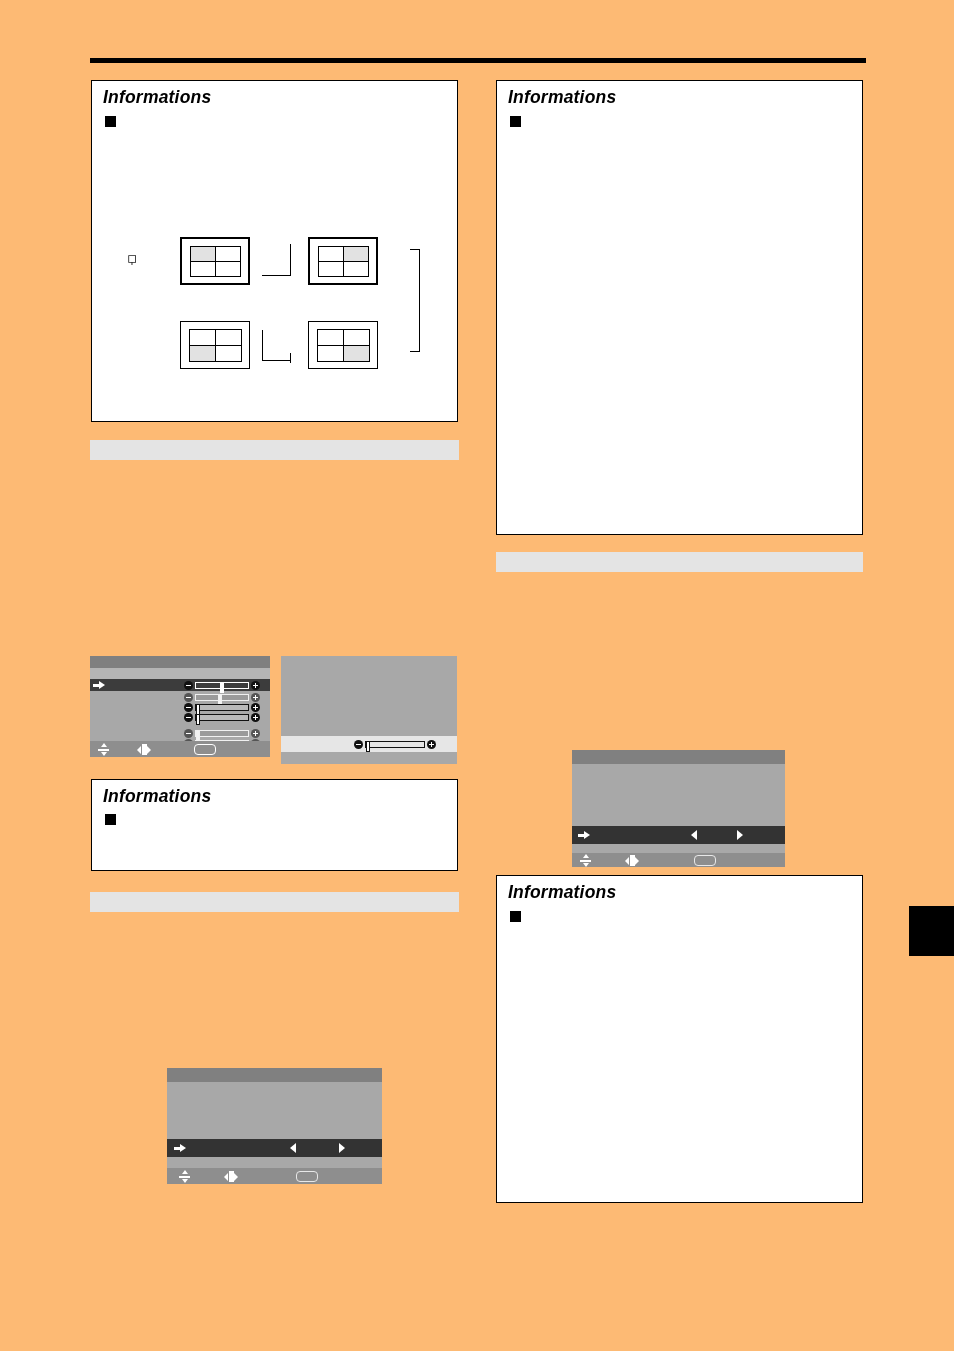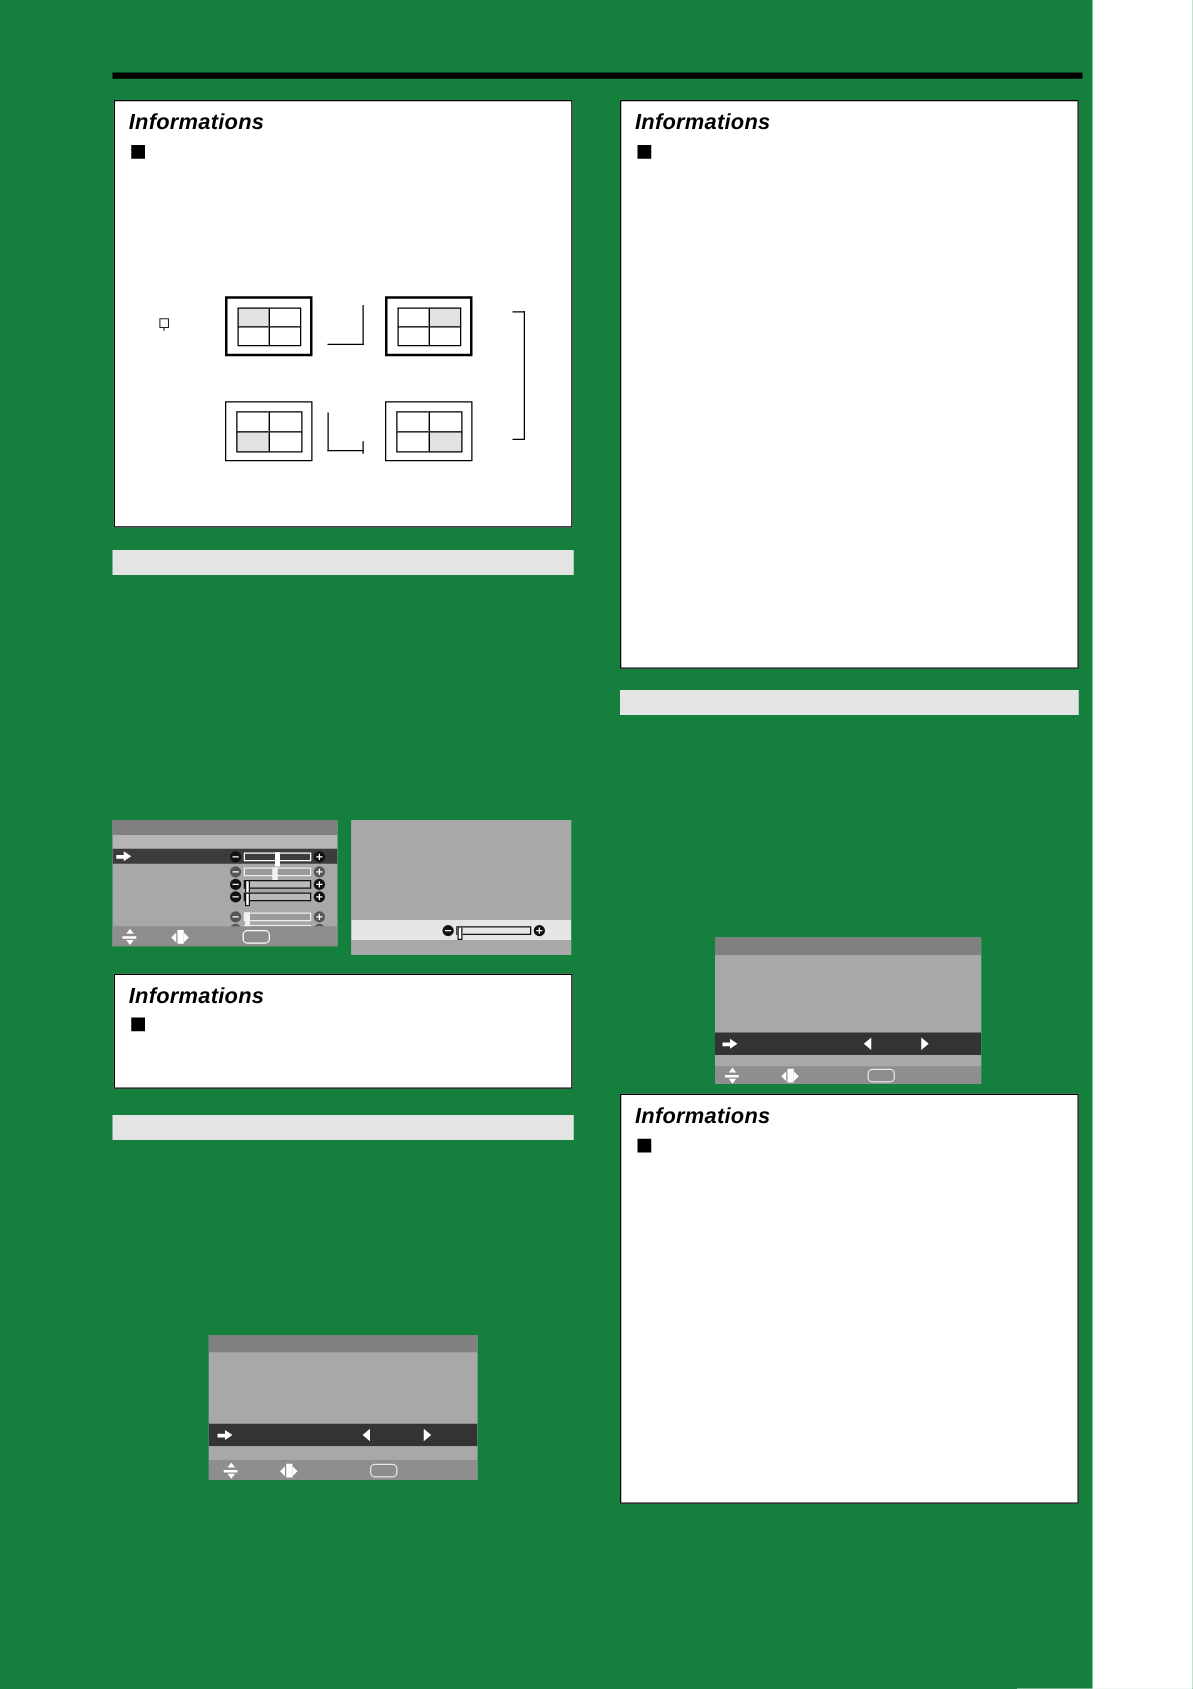--- a/index.html
+++ b/index.html
@@ -1,19 +1,19 @@
 <!DOCTYPE html>
 <html><head>
 <meta charset="utf-8">
 <style>
   html,body{margin:0;padding:0;background:#ffffff;}
   body{width:954px;height:1351px;position:relative;
        font-family:"Liberation Sans", sans-serif;
        -webkit-font-smoothing:antialiased;}
-  .page{position:absolute;left:0;top:0;width:874px;height:1351px;overflow:hidden;background:#15803d;text-align:center;}
+  .page{position:absolute;left:0;top:0;width:954px;height:1351px;overflow:hidden;background:#fdba74;text-align:center;}
 
   
   .top-rule{position:absolute;background:#000;}
 
   
   .info-box{position:absolute;border:1.5px solid #000;background:#fff;box-sizing:border-box;}
   .info-title{position:absolute;left:11px;top:6px;font-size:17.5px;font-weight:bold;
               font-style:italic;letter-spacing:.2px;color:#000;}
   .info-bullet{position:absolute;left:13px;width:11px;height:11px;background:#000;}
 

